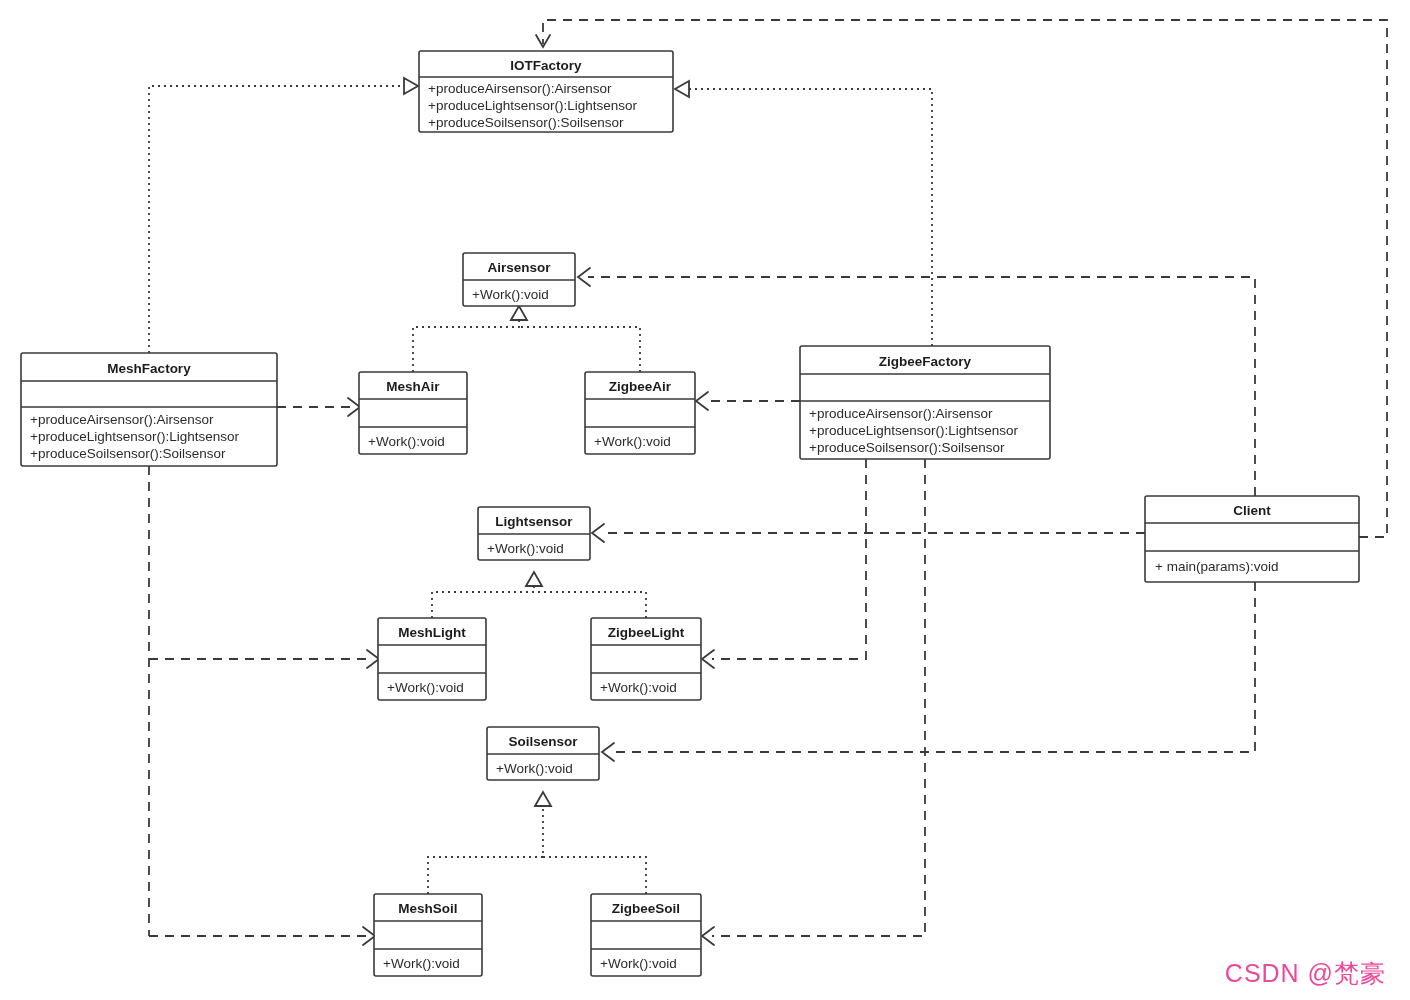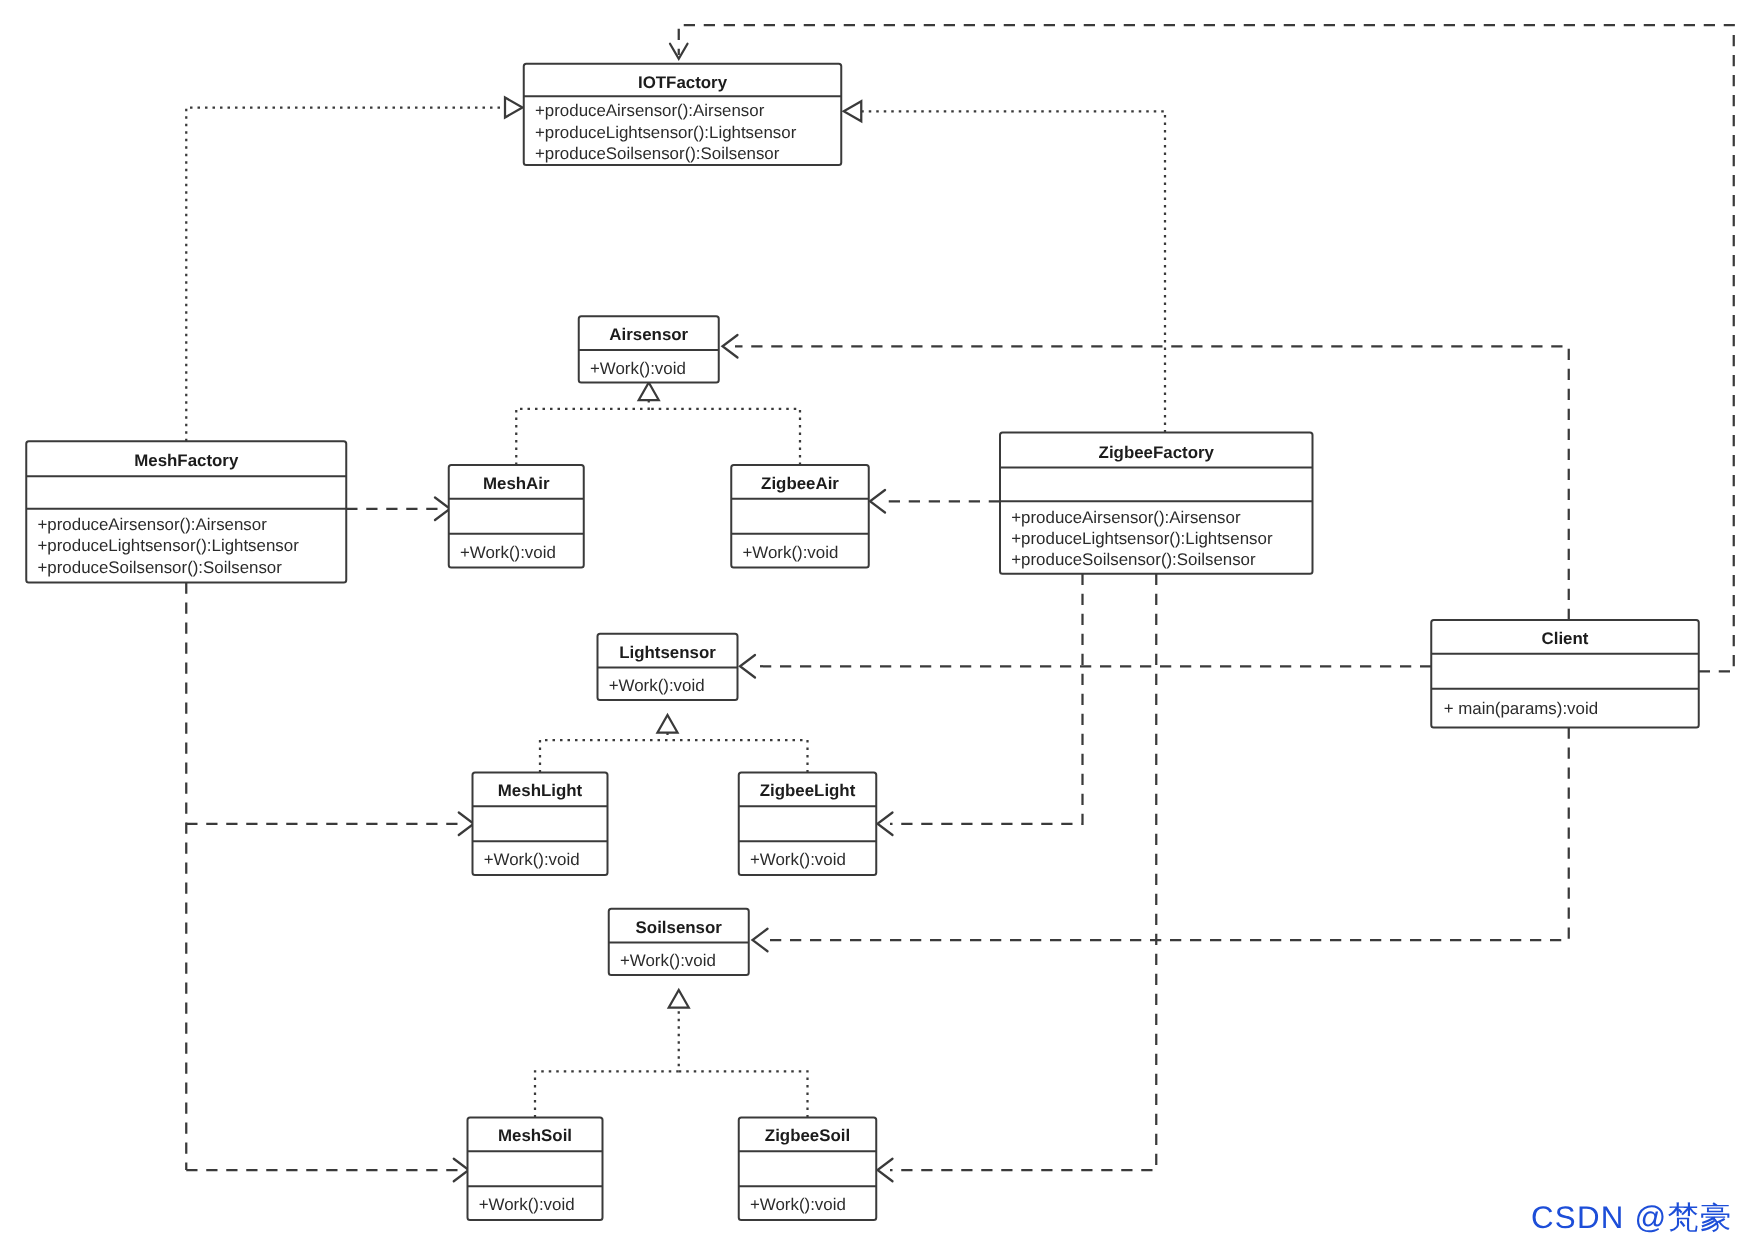--- a/index.html
+++ b/index.html
@@ -69,21 +69,21 @@
     stroke-width: 1.8;
     stroke-linecap: round;
     stroke-linejoin: miter;
   }
   .watermark {
     position: absolute;
     right: 24px;
     bottom: 10px;
     font-family: "Liberation Sans", sans-serif;
     font-size: 25px;
-    color: #1d4ed8;
+    color: #ec4899;
     letter-spacing: 1px;
     user-select: none;
     white-space: nowrap;
   }
 </style>
 </head>
 <body>
 
 <svg id="diagram-canvas" viewBox="0 0 1410 1000">
 

